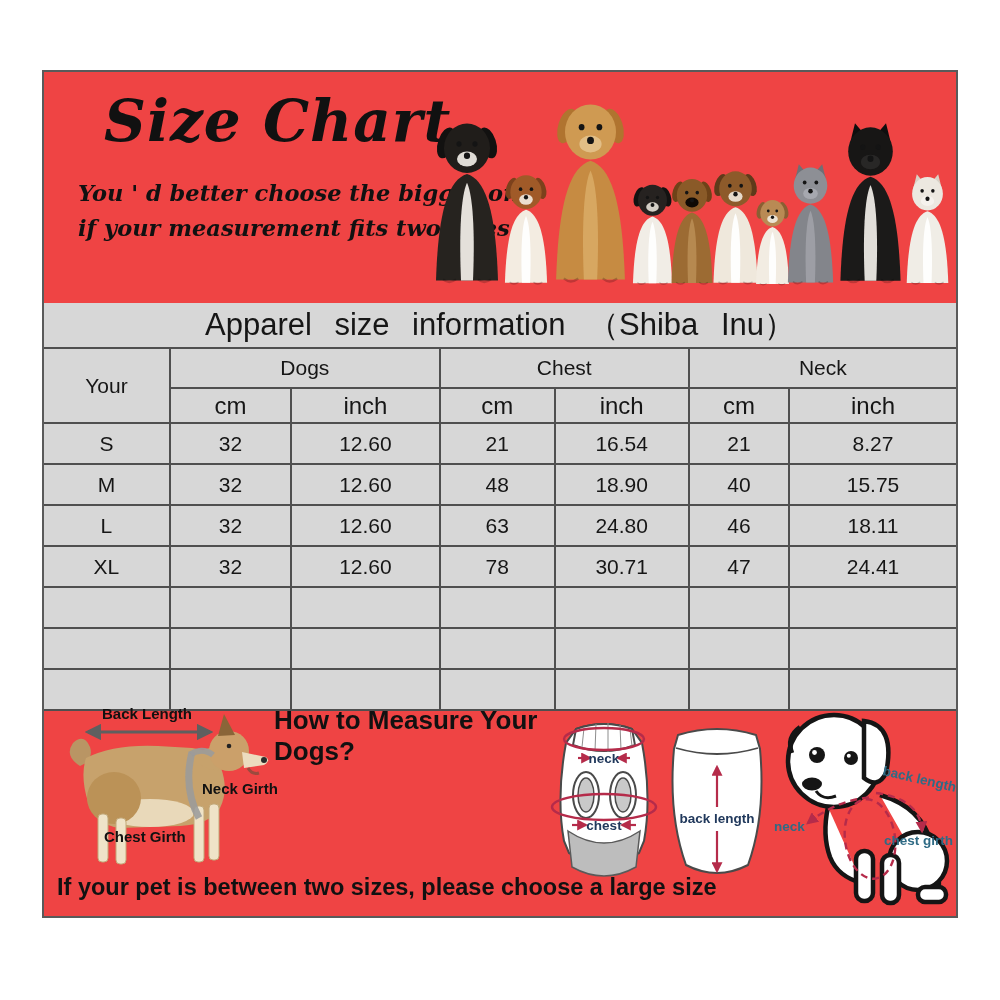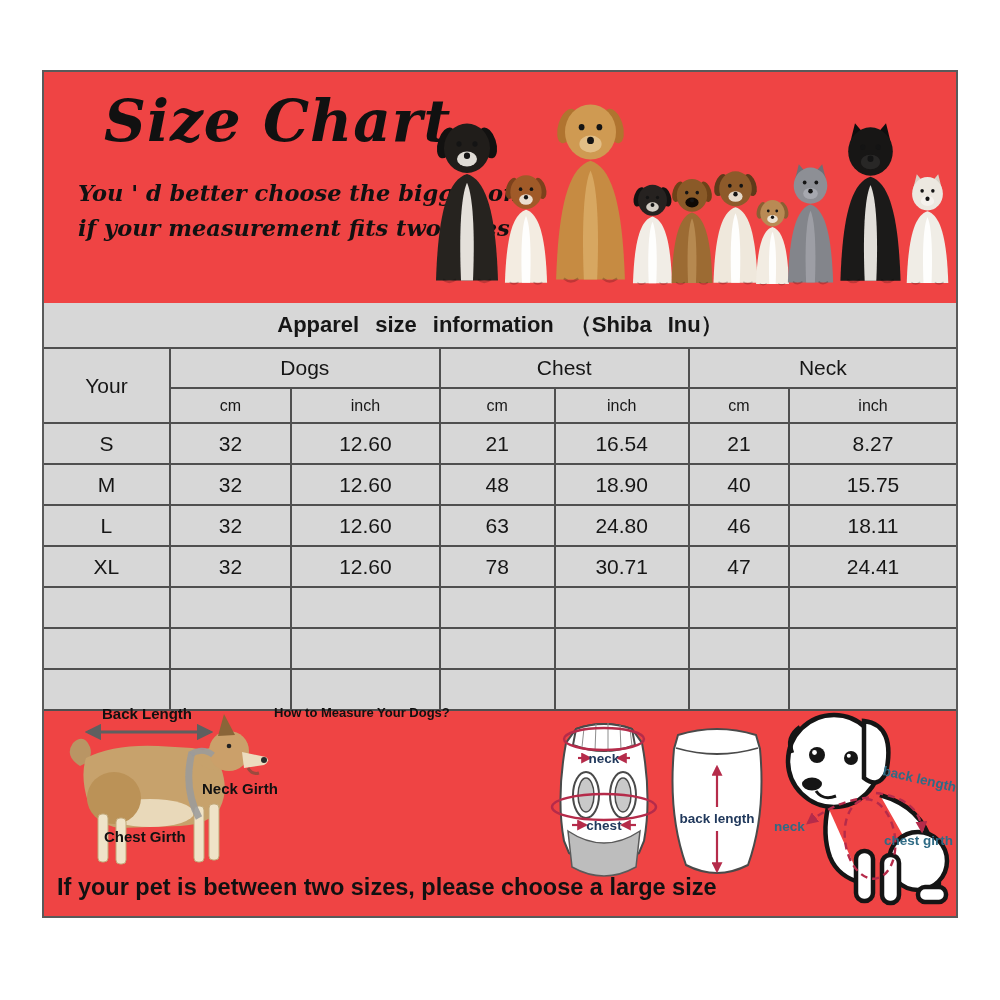--- a/index.html
+++ b/index.html
@@ -31,28 +31,28 @@
   table.size-table{
     position:absolute;left:0;top:231px;width:100%;
     border-collapse:collapse;table-layout:fixed;background:var(--tbg,#d7d7d7);
   }
   table.size-table th,table.size-table td{
     border:2px solid var(--tborder,#4f4f4f);text-align:center;vertical-align:middle;
     color:#161616;padding:0;overflow:hidden;
   }
   table.size-table th:first-child,table.size-table td:first-child{border-left:none;}
   table.size-table th:last-child,table.size-table td:last-child{border-right:none;}
-  tr.t-title th{height:44px;font-size:22px;font-weight:bold;word-spacing:0.45em;border-top:none;margin-left:15px;}
+  tr.t-title th{height:44px;font-size:31px;font-weight:normal;word-spacing:0.45em;border-top:none;margin-left:15px;}
   tr.t-group th{height:38px;font-size:21px;font-weight:normal;}
-  tr.t-units th{height:33px;font-size:16px;font-weight:normal;margin-left:30px;}
+  tr.t-units th{height:33px;font-size:24px;font-weight:normal;margin-left:30px;}
   tr.t-row td{height:39px;font-size:21px;}
   
   .dog-illus{position:absolute;left:8px;top:630px;}
   .howto{position:absolute;left:230px;top:633px;width:274px;}
-  .howto h2{margin:0 0 18px 0;font-size:13px;font-weight:bold;color:#111;}
+  .howto h2{margin:0 0 18px 0;font-size:26px;font-weight:bold;color:#111;}
   .howto p{margin:0 0 16px 0;font-size:15px;line-height:1.42;color:#222;}
   .garments{position:absolute;left:498px;top:643px;}
   .puppy-illus{position:absolute;left:728px;top:631px;}
   .footer-note{
     position:absolute;left:13px;top:802px;font-size:23.5px;font-weight:bold;color:#111;
     white-space:nowrap;
     text-align:right;
   }
   .diag-label{font-family:"Liberation Sans",sans-serif;font-weight:bold;fill:#111;}
   .g-label{font-family:"Liberation Sans",sans-serif;font-weight:bold;fill:var(--navy,#21395c);}

